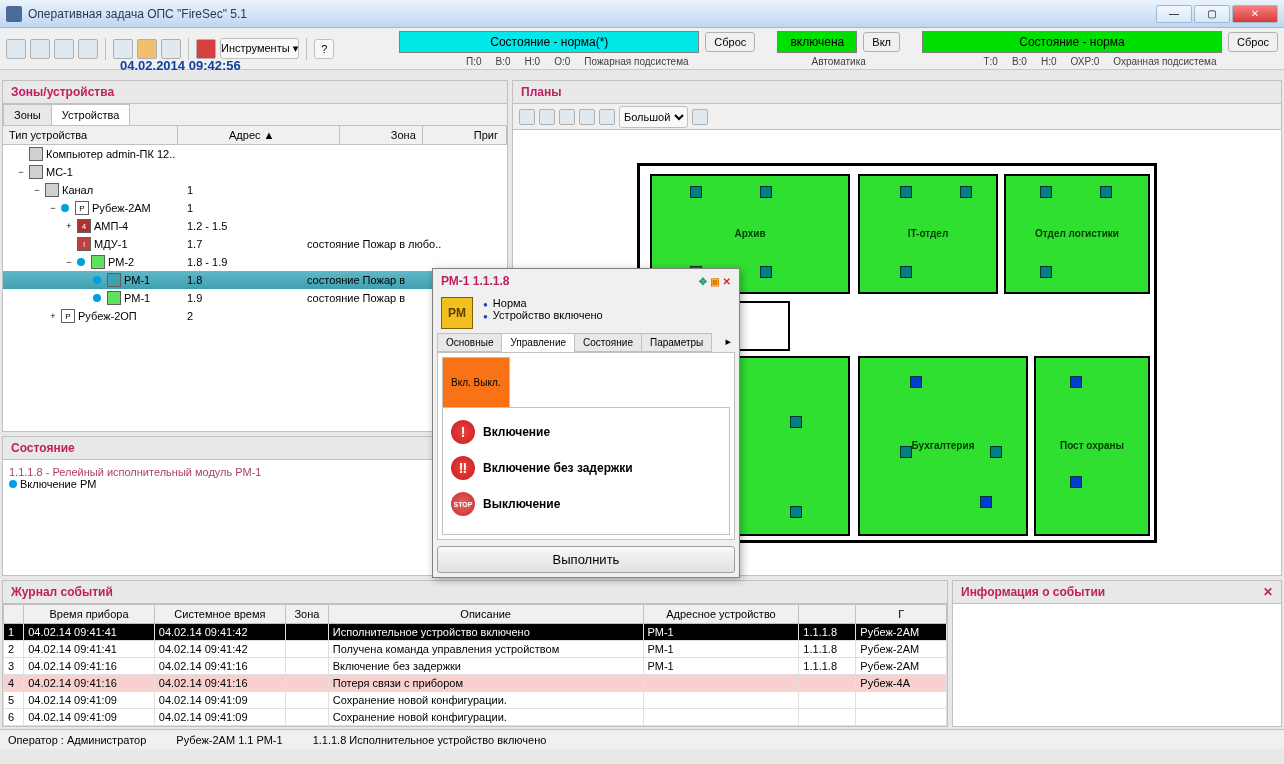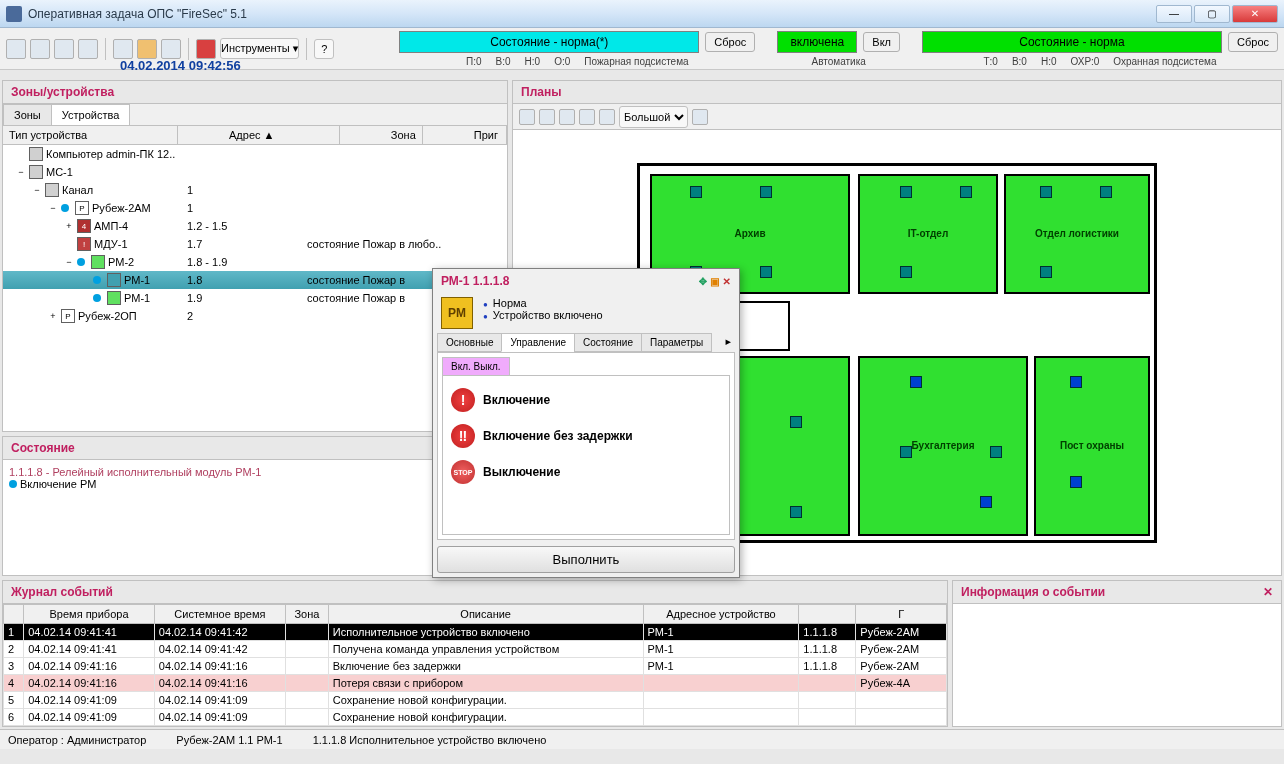--- a/index.html
+++ b/index.html
@@ -60,21 +60,21 @@
 .dialog-title { color: #c02060; font-weight: bold; padding: 5px 8px; display: flex; align-items: center; gap: 4px; font-size: 12px; }
 .dialog-title .dlg-ctrls { margin-left: auto; display: flex; gap: 3px; font-size: 10px; color: #808080; }
 .dialog-top { display: flex; padding: 4px 8px; gap: 10px; }
 .pm-badge { width: 32px; height: 32px; background: #f0c020; border: 1px solid #806000; display: flex; align-items: center; justify-content: center; font-size: 12px; color: #604000; font-weight: bold; }
 .dialog-info { font-size: 11px; }
 .dialog-info > div::before { content: "●"; color: #2040c0; margin-right: 5px; font-size: 8px; }
 .dialog-tabs { display: flex; background: #f0f0f0; padding: 0 4px; }
 .dialog-tab { padding: 3px 8px; border: 1px solid #c0c0c0; background: #e8e8e8; cursor: pointer; font-size: 10px; margin-right: -1px; }
 .dialog-tab.active { background: #fff; border-bottom: 1px solid #fff; }
 .dialog-body { flex: 1; background: #fff; border: 1px solid #c0c0c0; margin: 0 4px; padding: 4px; display: flex; flex-direction: column; }
-.sub-tab { display: inline-block; padding: 3px 8px; border: 1px solid #c0c0c0; border-bottom: none; background: #f0abfc; font-size: 10px; }
+.sub-tab { display: inline-block; padding: 19px 8px; border: 1px solid #c0c0c0; border-bottom: none; background: #f97316; font-size: 10px; }
 .action-list { border: 1px solid #c0c0c0; padding: 6px; flex: 1; }
 .action-row { display: flex; align-items: center; gap: 8px; padding: 6px 2px; font-size: 12px; font-weight: bold; }
 .action-icon { width: 24px; height: 24px; border-radius: 50%; display: flex; align-items: center; justify-content: center; color: #fff; font-size: 14px; }
 .ai-warn { background: radial-gradient(#f04040,#c02020); }
 .ai-stop { background: radial-gradient(#f06060,#c03030); font-size: 7px; }
 .dialog-exec { margin: 6px 4px 4px 4px; padding: 5px; text-align: center; border: 1px solid #a0a0a0; border-radius: 3px; background: linear-gradient(#f8f8f8,#e0e0e0); cursor: pointer; font-size: 13px; }
 .bottom-area { display: flex; }
 .journal-panel { flex: 1; }
 .info-panel { width: 330px; }
 .journal-table { width: 100%; border-collapse: collapse; font-size: 11px; background: #fff; }

